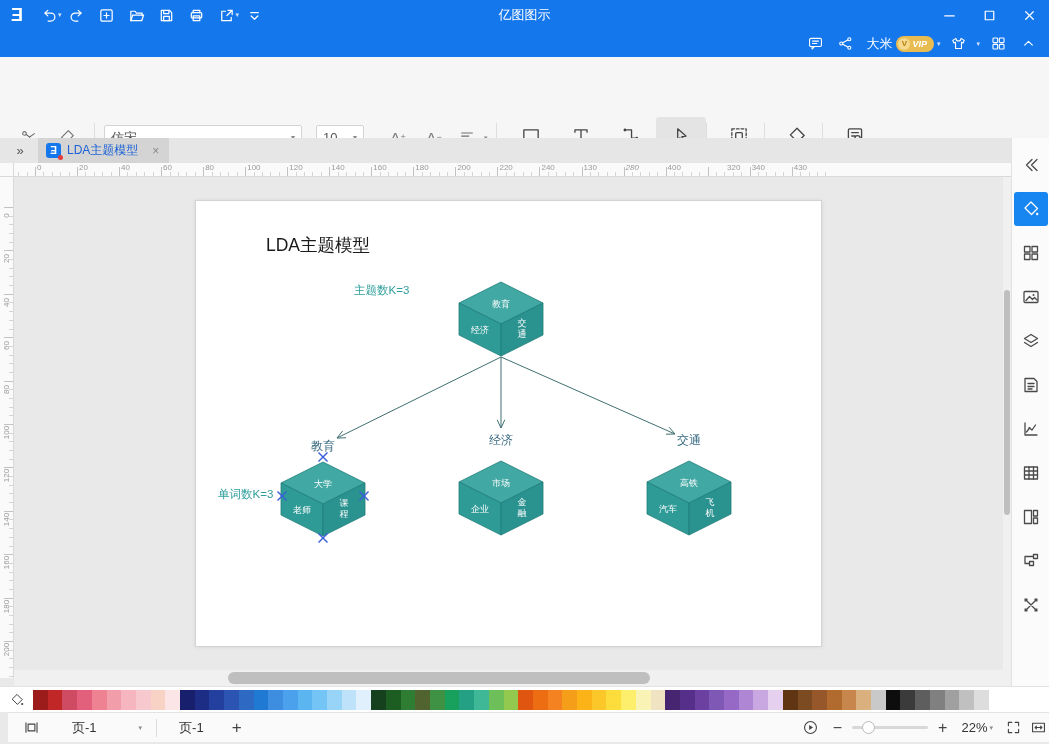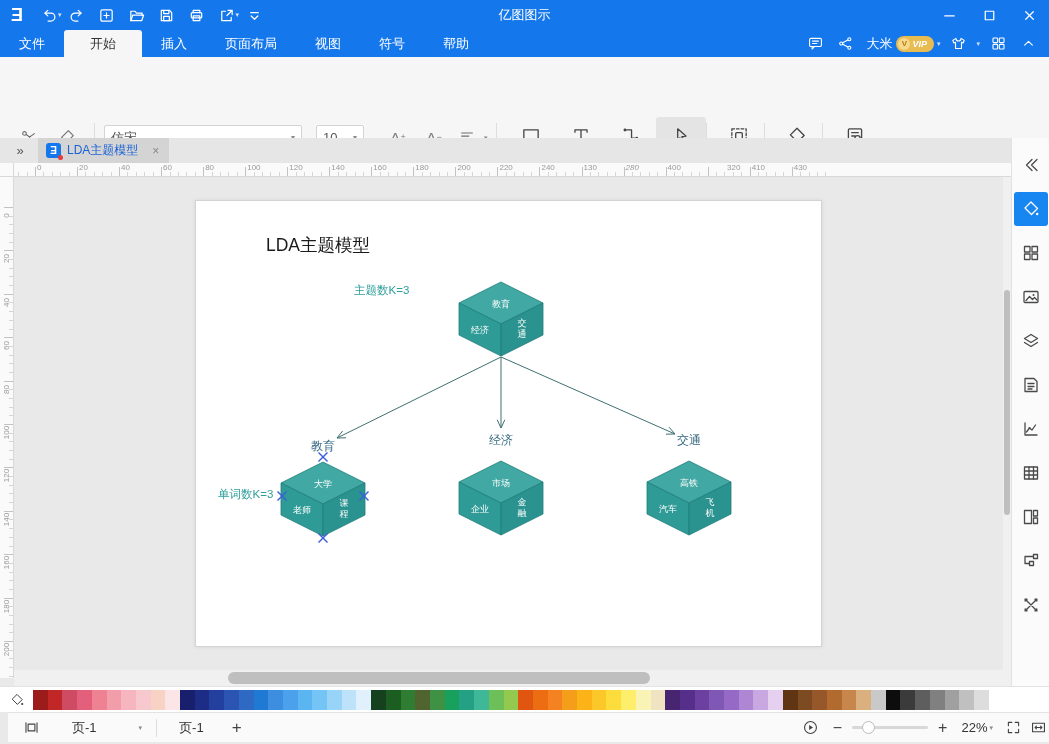--- a/index.html
+++ b/index.html
@@ -166,29 +166,20 @@
         </div>
       <div class="tb-ic">
           <svg viewBox="0 0 18 18">
             <path d="M5 5 L13 13 M13 5 L5 13"></path>
           </svg>
         </div>
     </div>
   </div>
 
   <div class="menubar">
-    <div id="menuItems" style="display:flex;align-items:flex-end;">
-        <div class="menu-item">文件</div>
-        <div class="menu-item active">开始</div>
-        <div class="menu-item">插入</div>
-        <div class="menu-item">页面布局</div>
-        <div class="menu-item">视图</div>
-        <div class="menu-item">符号</div>
-        <div class="menu-item">帮助</div>
-      </div>
     <div class="menu-right">
       <div class="tb-ic">
           <svg viewBox="0 0 20 20">
             <rect x="3" y="4" width="14" height="9.5" rx="1.5"></rect>
             <path d="M6.5 7.2 h7 M6.5 10 h5"></path>
             <path d="M6 13.5 V16.5 l3-3"></path>
           </svg>
         </div>
       <div class="tb-ic">
           <svg viewBox="0 0 20 20">
@@ -473,21 +464,21 @@
       <div class="tick-h minor" style="left: 668.416px;"></div>
       <div class="tick-h minor" style="left: 676.824px;"></div>
       <div class="tick-h minor" style="left: 685.232px;"></div>
       <div class="tick-h" style="left: 693.64px;"></div>
       <div class="lab-h" style="left: 711px;">320</div>
       <div class="tick-h minor" style="left: 702.048px;"></div>
       <div class="tick-h minor" style="left: 710.456px;"></div>
       <div class="tick-h minor" style="left: 718.864px;"></div>
       <div class="tick-h minor" style="left: 727.272px;"></div>
       <div class="tick-h" style="left: 735.68px;"></div>
-      <div class="lab-h" style="left: 735.68px;">410</div>
+      <div class="lab-h" style="left: 735.68px;">340</div>
       <div class="tick-h minor" style="left: 744.088px;"></div>
       <div class="tick-h minor" style="left: 752.496px;"></div>
       <div class="tick-h minor" style="left: 760.904px;"></div>
       <div class="tick-h minor" style="left: 769.312px;"></div>
       <div class="tick-h" style="left: 777.72px;"></div>
       <div class="lab-h" style="left: 777.72px;">430</div>
       <div class="tick-h minor" style="left: 786.128px;"></div>
       <div class="tick-h minor" style="left: 794.536px;"></div>
       <div class="tick-h minor" style="left: 802.944px;"></div>
       <div class="tick-h minor" style="left: 811.352px;"></div>

